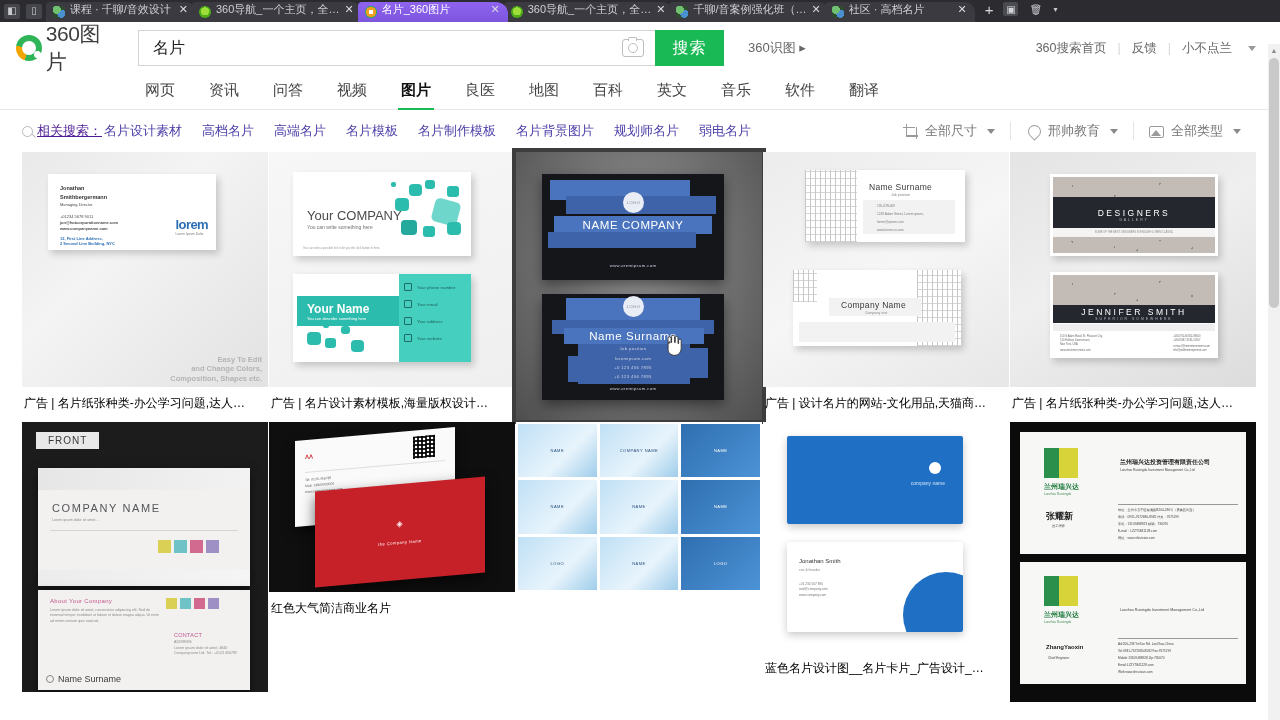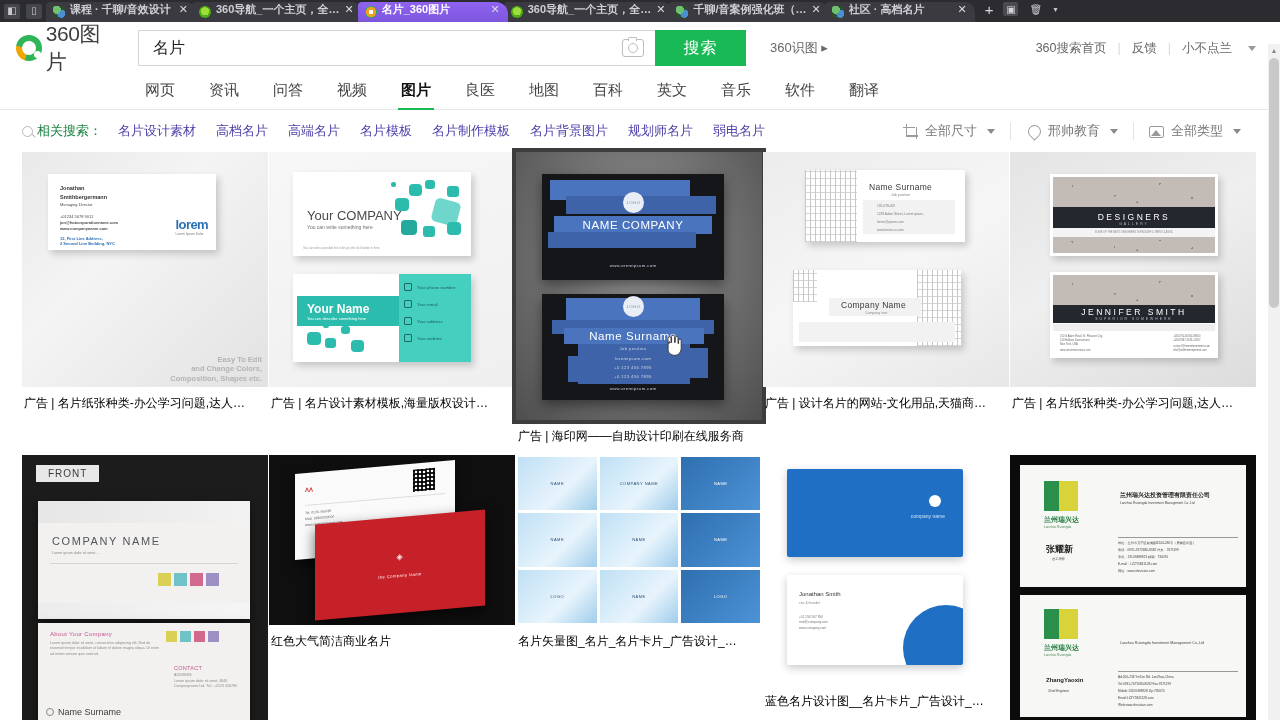--- a/index.html
+++ b/index.html
@@ -85,21 +85,20 @@
     border-radius: 50%;
   }
   .tab-title {
     overflow: hidden;
     text-overflow: clip;
     flex: 1;
     line-height: 12px;
     
     position: relative;
     top: -3px;
-    font-weight: bold;
   }
   .tab-close {
     font-size: 11px;
     color: #d8d8dd;
     flex: 0 0 auto;
     position: relative;
     top: -3px;
   }
   .chrome-right-btns {
     display: flex;
@@ -219,21 +218,21 @@
     content: "";
     position: absolute;
     left: 5px; top: -3.2px;
     width: 7px; height: 3px;
     border: 1.4px solid #bdbdbd;
     border-bottom: none;
     border-radius: 2px 2px 0 0;
     background: #fff;
   }
   .search-btn {
-    width: 91px;
+    width: 69px;
     background: #19b955;
     color: #fff;
     border: none;
     font-size: 16px;
     font-family: inherit;
     cursor: pointer;
     letter-spacing: 1px;
   }
   .shitu-link {
     margin-left: 24px;
@@ -308,21 +307,21 @@
     flex: 0 0 auto;
   }
   .mag-icon::after {
     content: "";
     position: absolute;
     width: 5px; height: 1.4px;
     background: #b9b9b9;
     right: -4px; bottom: -0.5px;
     transform: rotate(45deg);
   }
-  .related-label { color: #15803d; margin-right: 16px; }
+  .related-label { color: #4c1d95; margin-right: 2px; text-decoration: underline; }
   .related-link {
     color: #4b3fa8;
     text-decoration: none;
     margin-right: 20px;
   }
   .filters {
     margin-left: auto;
     display: flex;
     align-items: center;
     color: #777;
@@ -807,21 +806,20 @@
               <div class="smalline" style="top:71px">+0 123 456 7895</div>
               <div class="smalline" style="top:80px">+0 123 456 7895</div>
               <div class="smalline" style="top:92px">www.oremipsum.com</div>
             </div>
 
             <svg class="cursor-hand" viewBox="0 0 18 22">
               <path d="M4 9V4.2a1.5 1.5 0 0 1 3 0V8.5h.6V2.6a1.5 1.5 0 0 1 3 0V8.5h.6V3.8a1.4 1.4 0 0 1 2.8 0V9.5h.6V6.5a1.3 1.3 0 0 1 2.6 0v7.2c0 4.4-2.6 7.6-6.4 7.6-3.8 0-6.7-2.3-6.7-5.9V10c0-1.6 0.8-2.3 1.9-2.3V9z" fill="#fff" stroke="#333" stroke-width="0.9"></path>
             </svg>
           </div>
         </div>
-        <div class="caption">广告 | 海印网——自助设计印刷在线服务商</div>
       </div>
 
       <div class="cell">
         <div class="thumb-outer">
           <div class="thumb t4">
             <div class="card-shell c1">
               <div class="circuit" style="left:0;width:52px"></div>
               <div class="nm" style="left:64px;top:12px">Name Surname</div>
               <div class="sub" style="left:86px;top:23px">Job position</div>
               <div class="infoblk" style="left:58px;top:30px;width:92px;height:34px"></div>
@@ -841,21 +839,21 @@
           </div>
         </div>
         <div class="caption">广告 | 设计名片的网站-文化用品,天猫商…</div>
       </div>
 
       <div class="cell">
         <div class="thumb-outer">
           <div class="thumb t5">
             <div class="card-shell c1">
               <div class="speckle" style="top:3px;height:30px"></div>
-              <div class="darkband" style="top:33px;height:24px">
+              <div class="darkband" style="top:23px;height:36px">
                 <b>DESIGNERS</b>
                 <em>GALLERY</em>
               </div>
               <div style="position:absolute;left:3px;right:3px;top:54px;height:9px;background:#f4f4f4;text-align:center;font-size:2.6px;color:#8a8a8a;line-height:9px">SOME OF THE BEST DESIGNERS IN ENGLISH LOREM CLASSIC</div>
               <div class="speckle" style="top:63px;height:16px"></div>
             </div>
             <div class="card-shell c2">
               <div class="speckle" style="top:3px;height:30px"></div>
               <div class="darkband" style="top:33px;height:18px">
                 <b><span style="font-weight:300">JENNI</span><span>FER SMITH</span></b>
@@ -947,21 +945,20 @@
               <div class="minicard">COMPANY NAME</div>
               <div class="minicard dark">NAME</div>
               <div class="minicard">NAME</div>
               <div class="minicard">NAME</div>
               <div class="minicard dark">NAME</div>
               <div class="minicard">LOGO</div>
               <div class="minicard">NAME</div>
               <div class="minicard dark">LOGO</div>
             </div>
         </div>
-        <div class="caption">名片矢量图_名片_名片卡片_广告设计_…</div>
       </div>
 
       <div class="cell">
         <div class="thumb-outer">
           <div class="thumb t9">
             <div class="blue1">
               <div style="position:absolute;right:22px;top:26px;width:12px;height:12px;border-radius:50%;background:#fff"></div>
               <div style="position:absolute;right:18px;top:44px;color:#cfe2f5;font-size:5px">company name</div>
             </div>
             <div class="blue2">

